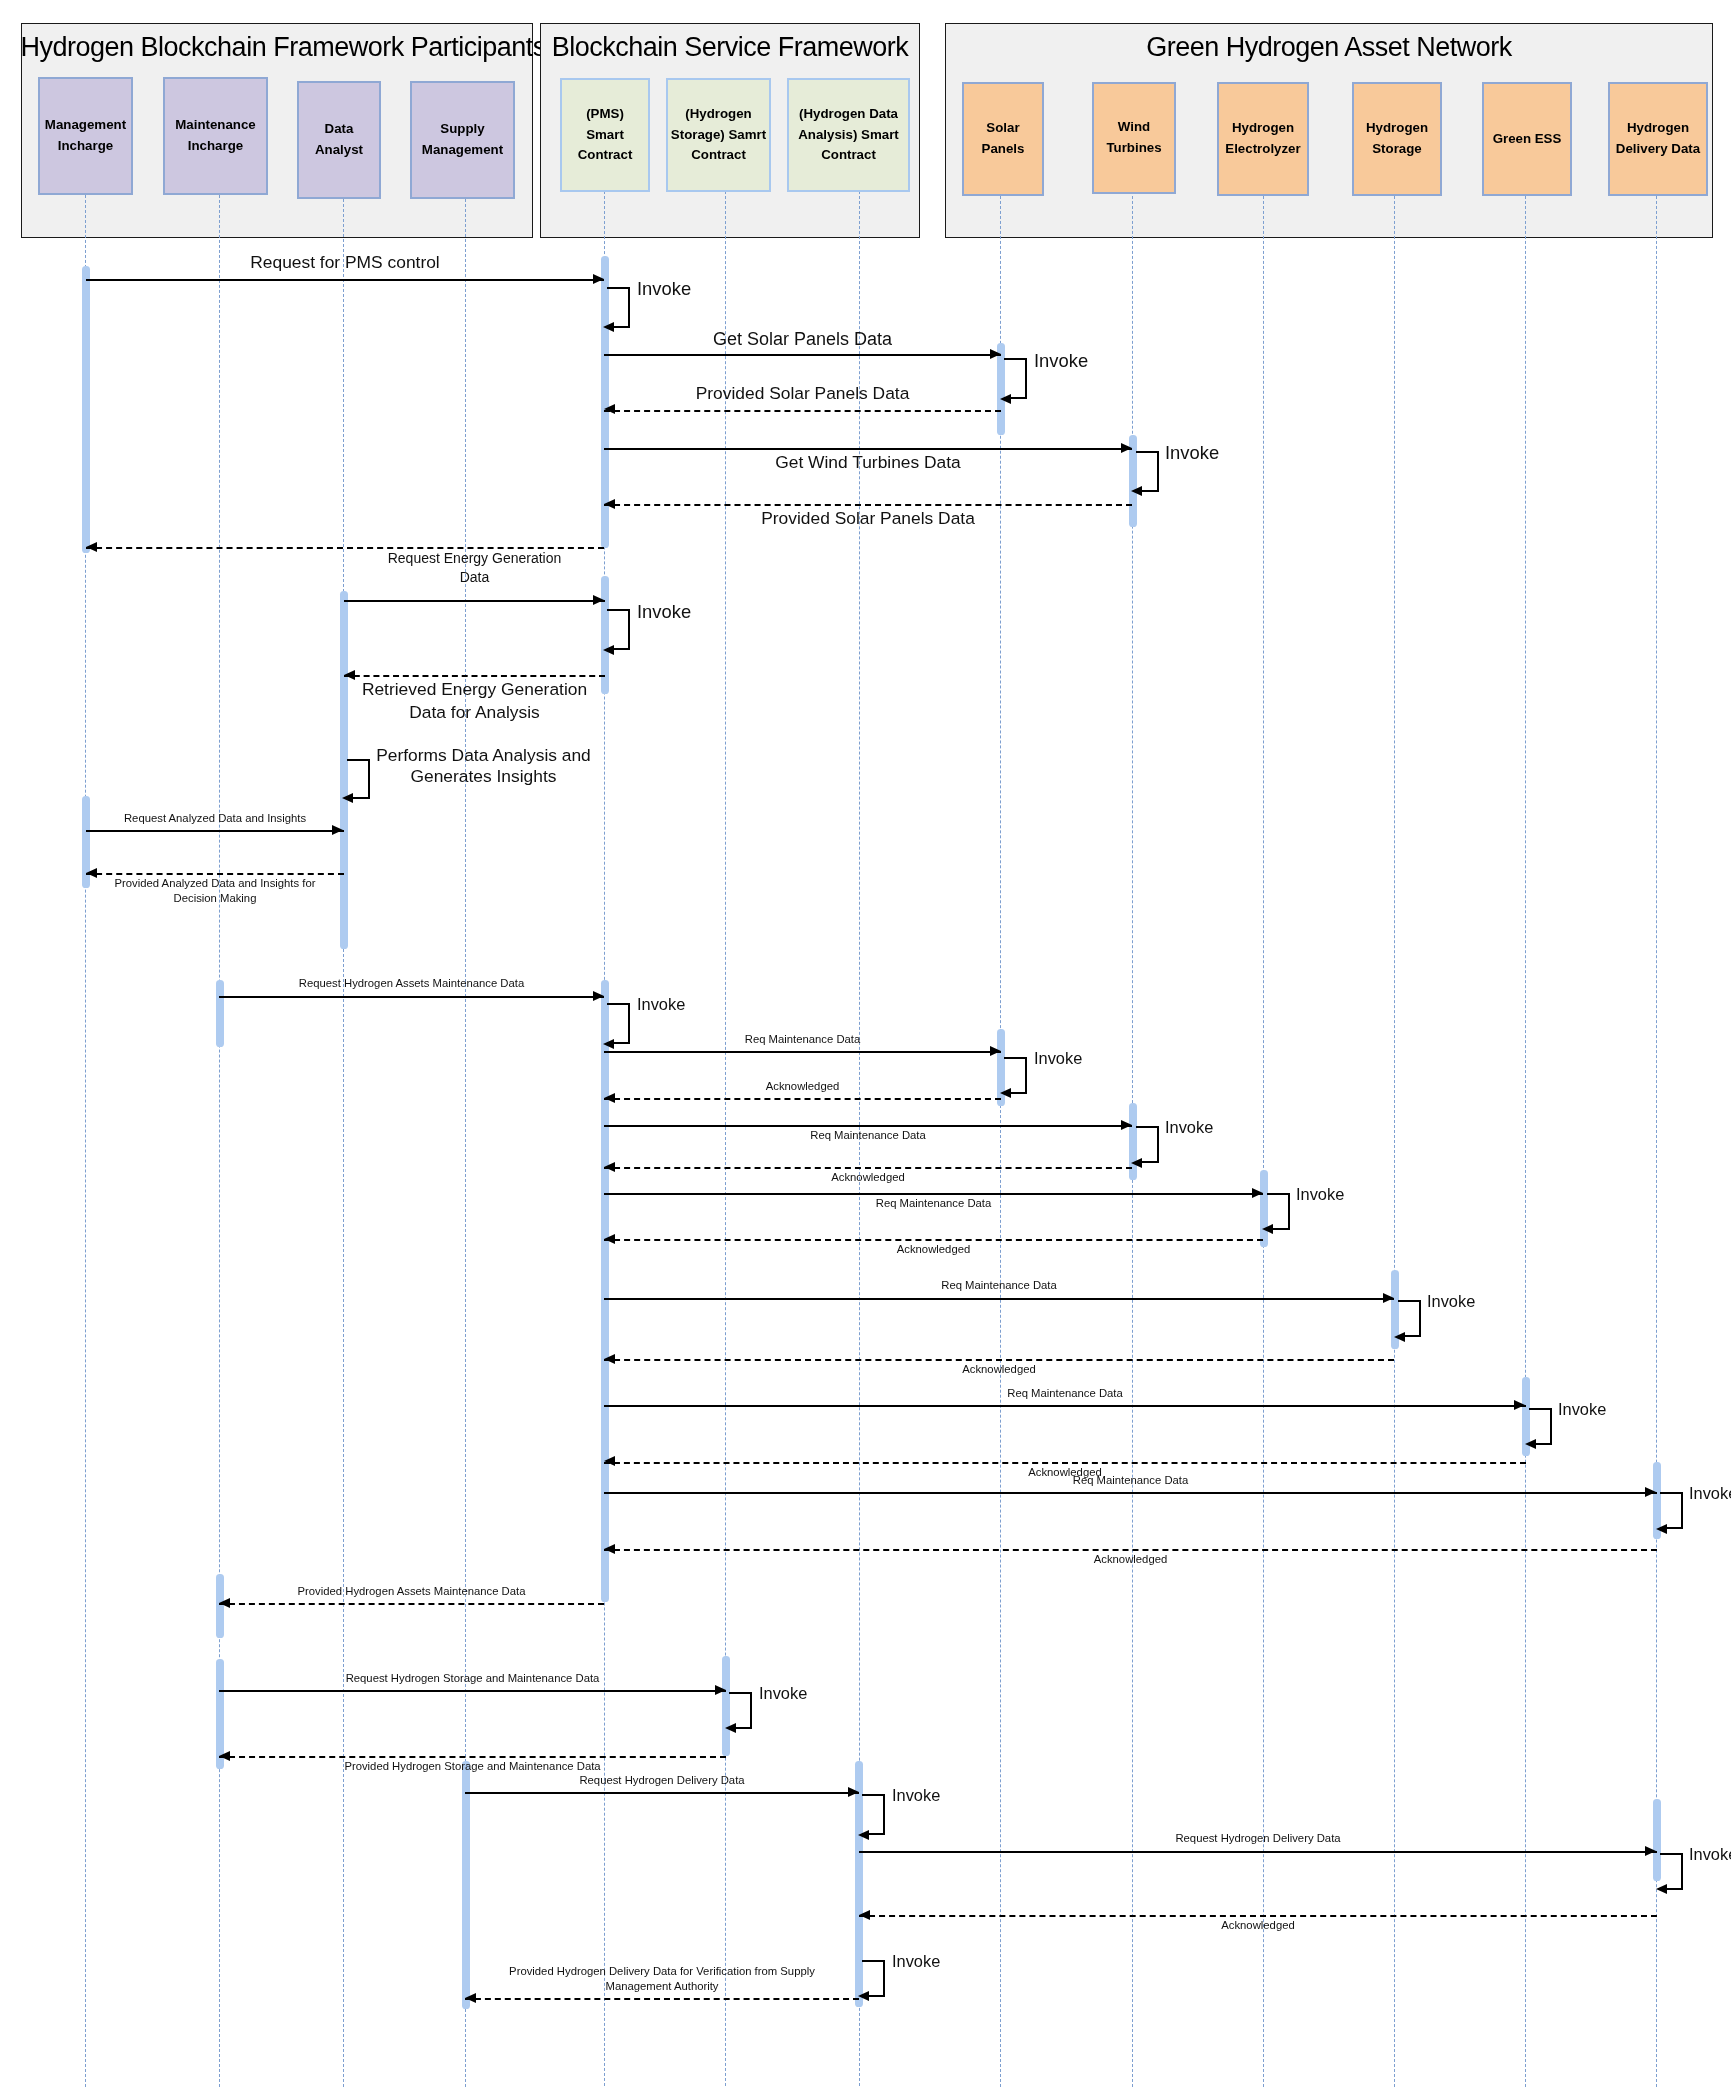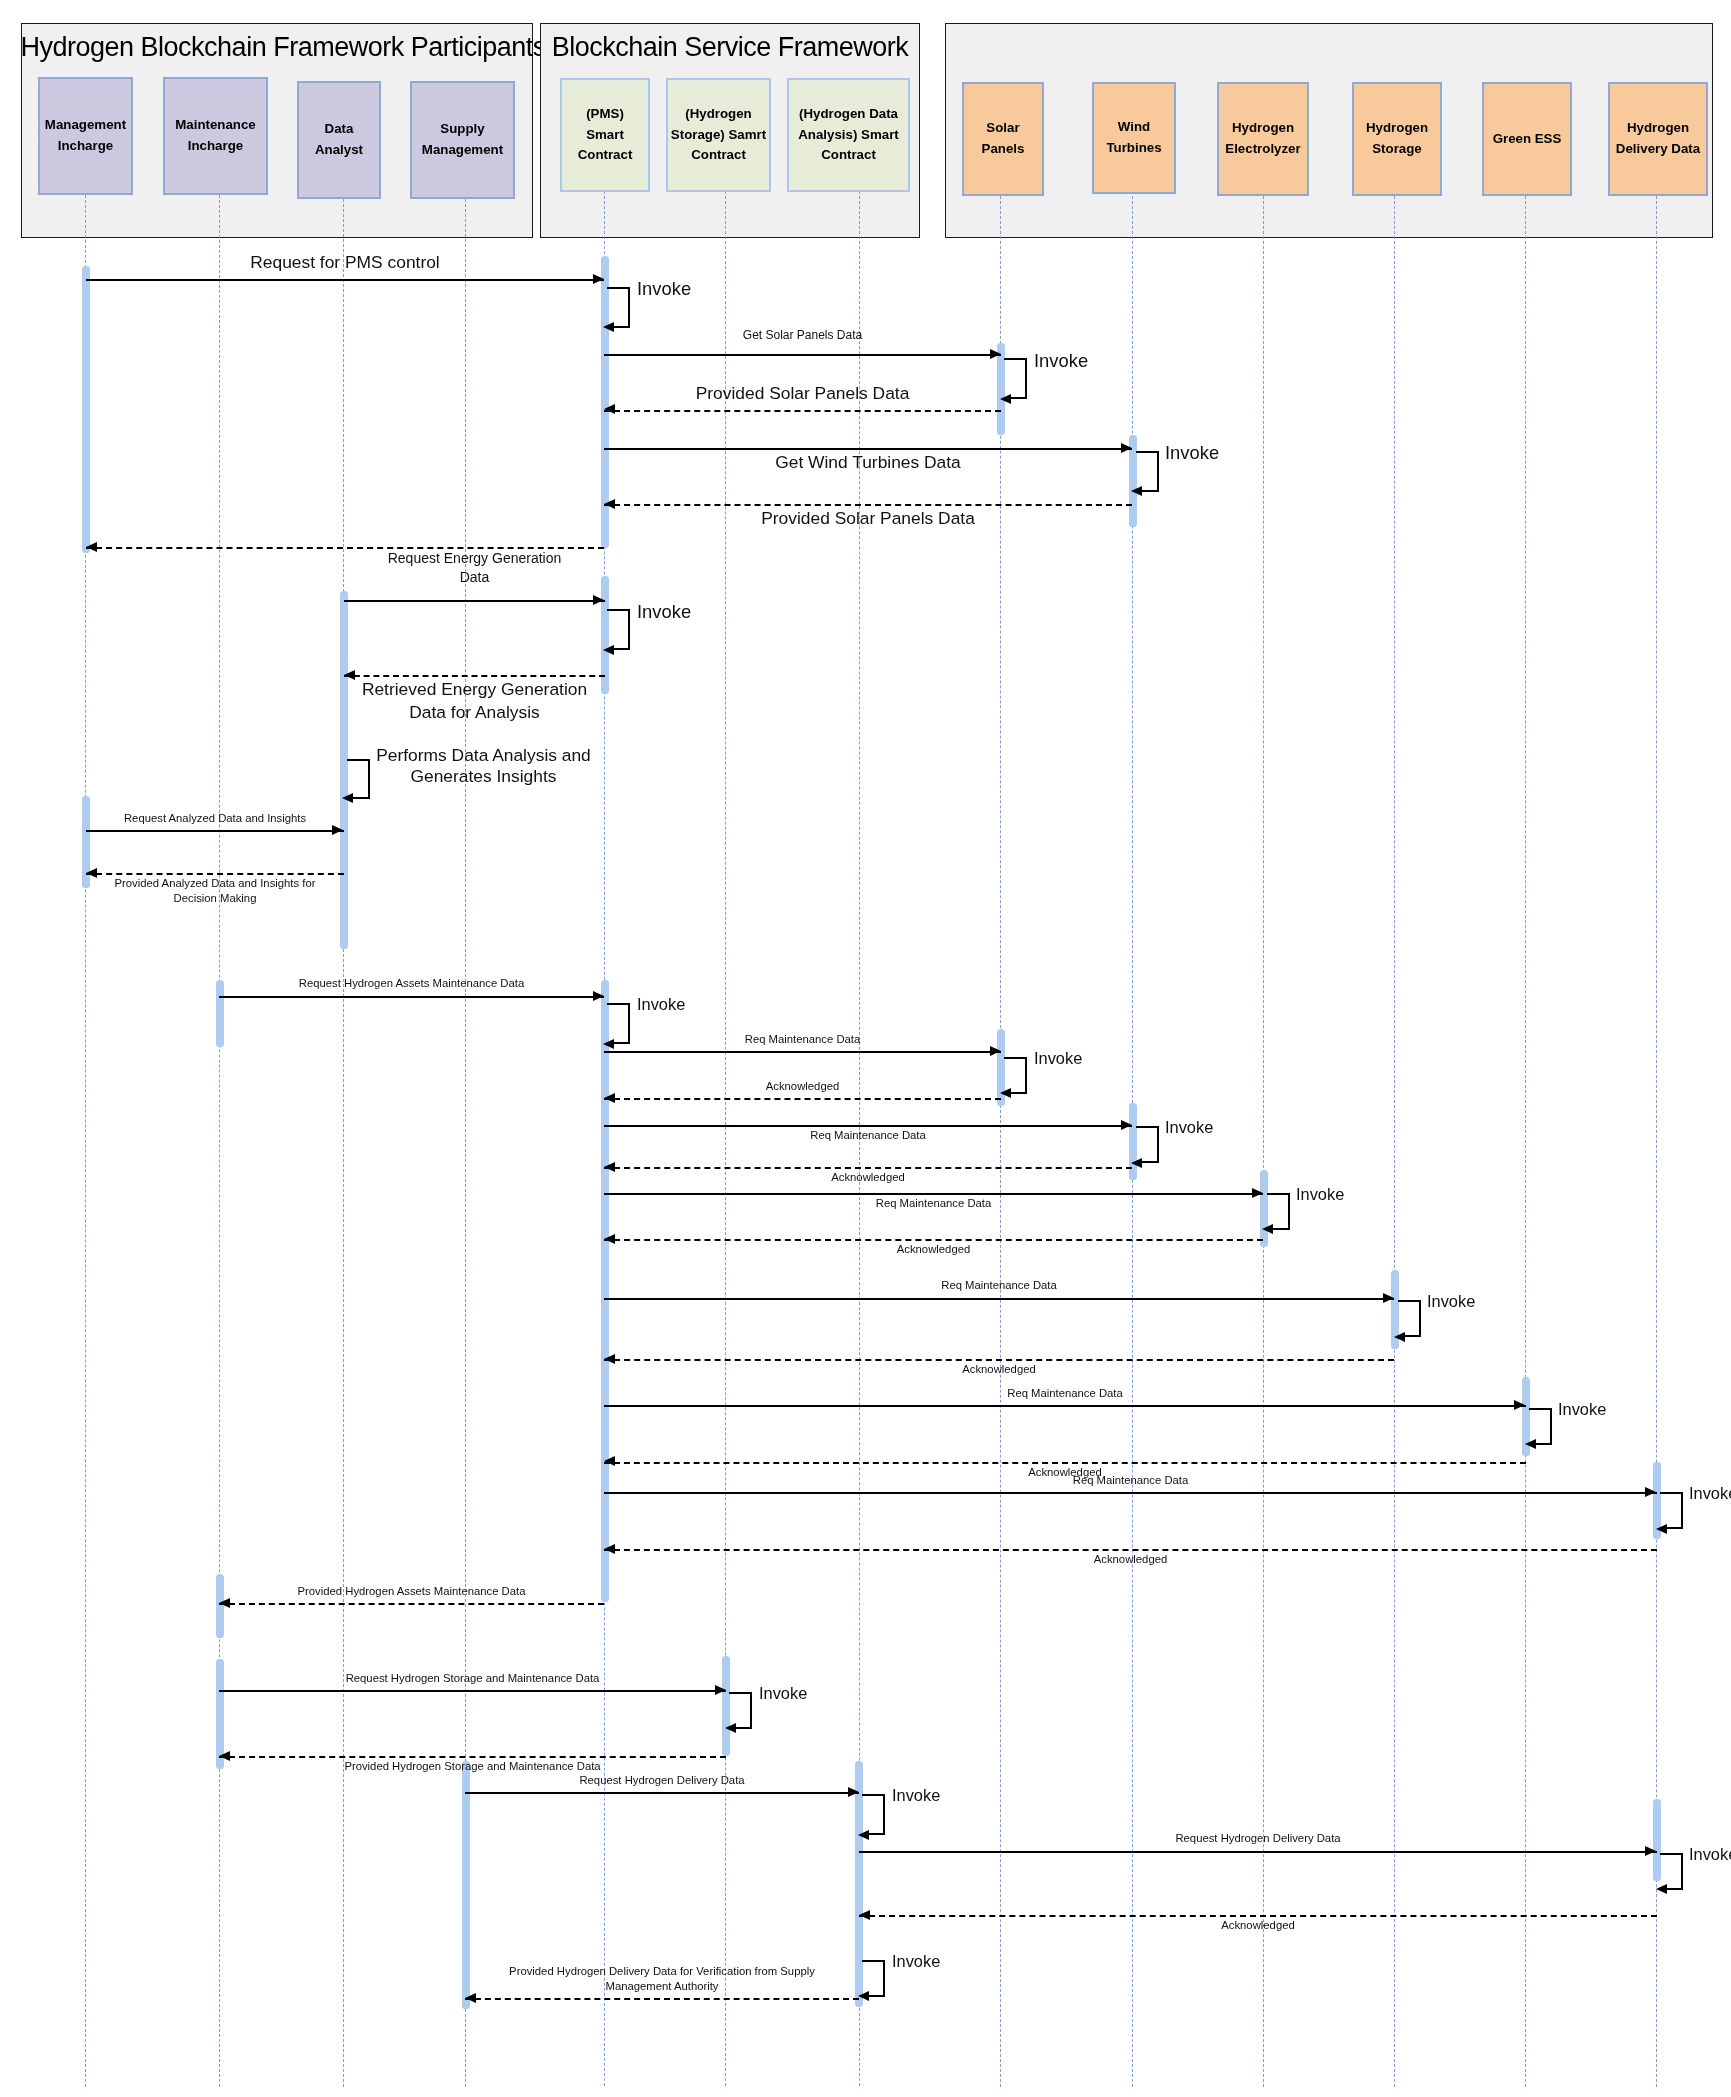--- a/index.html
+++ b/index.html
@@ -44,20 +44,21 @@
 </style>
 </head>
 <body>
 
 <div id="canvas">
     <div class="group-frame" style="left: 20.5px; top: 23px; width: 512px; height: 215px; background: rgb(240, 240, 240);"></div>
     <div class="group-title" style="top: 32px; left: 20.5px; width: 512px;">Hydrogen Blockchain Framework Participants</div>
     <div class="group-frame" style="left: 540px; top: 23px; width: 380px; height: 215px; background: rgb(240, 240, 240);"></div>
     <div class="group-title" style="top: 32px; left: 540px; width: 380px;">Blockchain Service Framework</div>
     <div class="group-frame" style="left: 945px; top: 23px; width: 768px; height: 215px; background: rgb(240, 240, 240);"></div>
+    <div class="group-title" style="top: 32px; left: 945px; width: 768px;">Green Hydrogen Asset Network</div>
     <div class="lifeline" style="left: 85px; top: 195px; height: 1892px;"></div>
     <div class="lifeline" style="left: 219px; top: 195px; height: 1892px;"></div>
     <div class="lifeline" style="left: 343px; top: 199px; height: 1888px;"></div>
     <div class="lifeline" style="left: 465px; top: 199px; height: 1888px;"></div>
     <div class="lifeline" style="left: 604px; top: 191px; height: 1895px;"></div>
     <div class="lifeline" style="left: 725px; top: 191px; height: 1895px;"></div>
     <div class="lifeline" style="left: 859px; top: 191px; height: 1895px;"></div>
     <div class="lifeline" style="left: 1000px; top: 196px; height: 1891px;"></div>
     <div class="lifeline" style="left: 1132px; top: 196px; height: 1891px;"></div>
     <div class="lifeline" style="left: 1263px; top: 196px; height: 1891px;"></div>
@@ -137,21 +138,21 @@
     <div class="activation" style="left: 216px; top: 1659px; height: 110px;"></div>
     <div class="activation" style="left: 722px; top: 1656px; height: 100px;"></div>
     <div class="activation" style="left: 462px; top: 1761px; height: 248px;"></div>
     <div class="activation" style="left: 855px; top: 1761px; height: 246px;"></div>
     <div class="activation" style="left: 1653px; top: 1799px; height: 82px;"></div>
     <div class="msg" style="left: 86px; top: 279px; width: 518px;"></div>
     <div class="arrowhead right" style="top: 274px; left: 593px;"></div>
     <div class="mlabel" style="left: 86px; width: 518px; font-size: 17.4px; top: 251px;">Request for PMS control</div>
     <div class="msg" style="left: 604px; top: 354px; width: 397px;"></div>
     <div class="arrowhead right" style="top: 349px; left: 990px;"></div>
-    <div class="mlabel" style="left: 604px; width: 397px; font-size: 12px; top: 327px; text-align: center;">Get Solar Panels Data</div>
+    <div class="mlabel" style="left: 604px; width: 397px; font-size: 18px; top: 327px; text-align: center;">Get Solar Panels Data</div>
     <div class="msg dashed" style="left: 604px; top: 410px; width: 397px;"></div>
     <div class="arrowhead left" style="top: 404px; left: 604px;"></div>
     <div class="mlabel" style="left: 604px; width: 397px; font-size: 17.4px; top: 382px;">Provided Solar Panels Data</div>
     <div class="msg" style="left: 604px; top: 448px; width: 528px;"></div>
     <div class="arrowhead right" style="top: 443px; left: 1121px;"></div>
     <div class="mlabel" style="left: 604px; width: 528px; font-size: 17.4px; top: 451px;">Get Wind Turbines Data</div>
     <div class="msg dashed" style="left: 604px; top: 504px; width: 528px;"></div>
     <div class="arrowhead left" style="top: 499px; left: 604px;"></div>
     <div class="mlabel" style="left: 604px; width: 528px; font-size: 17.4px; top: 507px;">Provided Solar Panels Data</div>
     <div class="msg dashed" style="left: 86px; top: 547px; width: 518px;"></div>

